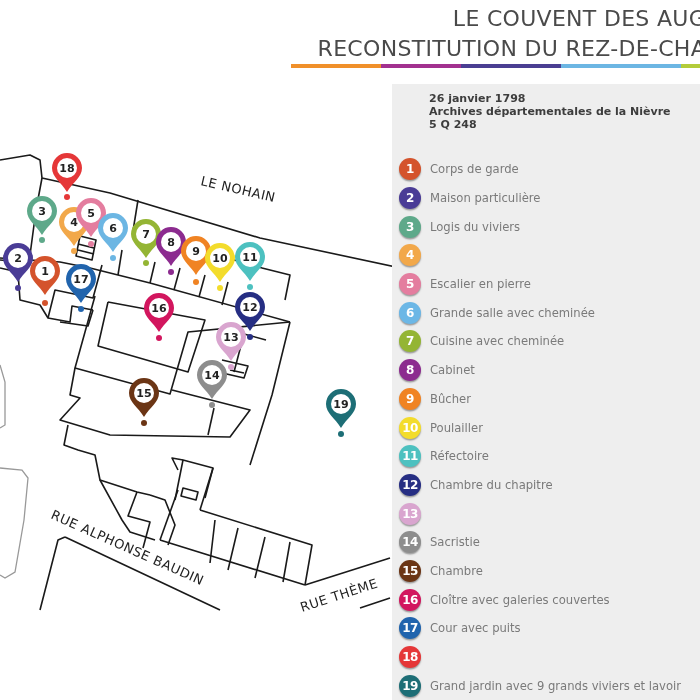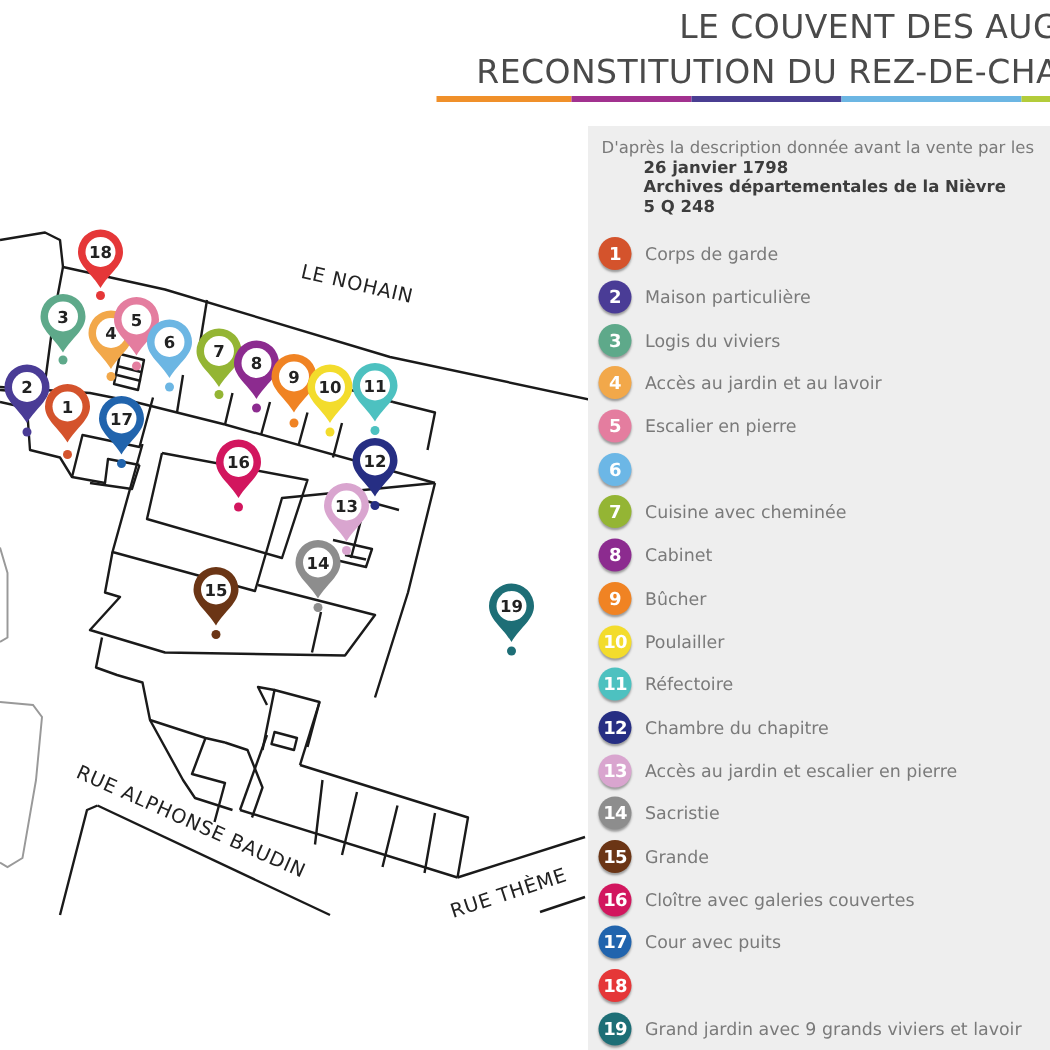--- a/index.html
+++ b/index.html
@@ -205,48 +205,47 @@
 <div class="rainbow" id="rainbow">
     <span style="background: rgb(240, 144, 42); width: 90px;"></span>
     <span style="background: rgb(162, 49, 143); width: 80px;"></span>
     <span style="background: rgb(74, 62, 146); width: 100px;"></span>
     <span style="background: rgb(108, 182, 227); width: 120px;"></span>
     <span style="background: rgb(179, 204, 58); width: 30px;"></span>
   </div>
 
 <div class="panel"></div>
 <div class="intro">
-  <span>D'après la description donnée avant la vente par les</span>
   <b>26 janvier 1798</b>
   <b>Archives départementales de la Nièvre</b>
   <b>5 Q 248</b>
 </div>
 <div class="legend" id="legend">
     <div class="legend-item">
       <span class="badge" style="background: rgb(212, 83, 44);">1</span>
       <span class="legend-label">Corps de garde</span>
     </div>
     <div class="legend-item">
       <span class="badge" style="background: rgb(74, 60, 150);">2</span>
       <span class="legend-label">Maison particulière</span>
     </div>
     <div class="legend-item">
       <span class="badge" style="background: rgb(94, 169, 138);">3</span>
       <span class="legend-label">Logis du viviers</span>
     </div>
     <div class="legend-item">
       <span class="badge" style="background: rgb(242, 168, 74);">4</span>
-      <span class="legend-label">Accès au jardin et au lavoir</span>
     </div>
     <div class="legend-item">
       <span class="badge" style="background: rgb(228, 125, 159);">5</span>
       <span class="legend-label">Escalier en pierre</span>
     </div>
     <div class="legend-item">
       <span class="badge" style="background: rgb(108, 183, 230);">6</span>
+      <span class="legend-label">Grande salle avec cheminée</span>
     </div>
     <div class="legend-item">
       <span class="badge" style="background: rgb(148, 181, 52);">7</span>
       <span class="legend-label">Cuisine avec cheminée</span>
     </div>
     <div class="legend-item">
       <span class="badge" style="background: rgb(140, 43, 143);">8</span>
       <span class="legend-label">Cabinet</span>
     </div>
     <div class="legend-item">
@@ -260,29 +259,28 @@
     <div class="legend-item">
       <span class="badge" style="background: rgb(77, 193, 192);">11</span>
       <span class="legend-label">Réfectoire</span>
     </div>
     <div class="legend-item">
       <span class="badge" style="background: rgb(38, 46, 131);">12</span>
       <span class="legend-label">Chambre du chapitre</span>
     </div>
     <div class="legend-item">
       <span class="badge" style="background: rgb(217, 165, 207);">13</span>
-      <span class="legend-label">Accès au jardin et escalier en pierre</span>
     </div>
     <div class="legend-item">
       <span class="badge" style="background: rgb(141, 141, 141);">14</span>
       <span class="legend-label">Sacristie</span>
     </div>
     <div class="legend-item">
       <span class="badge" style="background: rgb(107, 53, 21);">15</span>
-      <span class="legend-label">Grande</span>
+      <span class="legend-label">Chambre</span>
     </div>
     <div class="legend-item">
       <span class="badge" style="background: rgb(210, 22, 94);">16</span>
       <span class="legend-label">Cloître avec galeries couvertes</span>
     </div>
     <div class="legend-item">
       <span class="badge" style="background: rgb(33, 100, 173);">17</span>
       <span class="legend-label">Cour avec puits</span>
     </div>
     <div class="legend-item">

